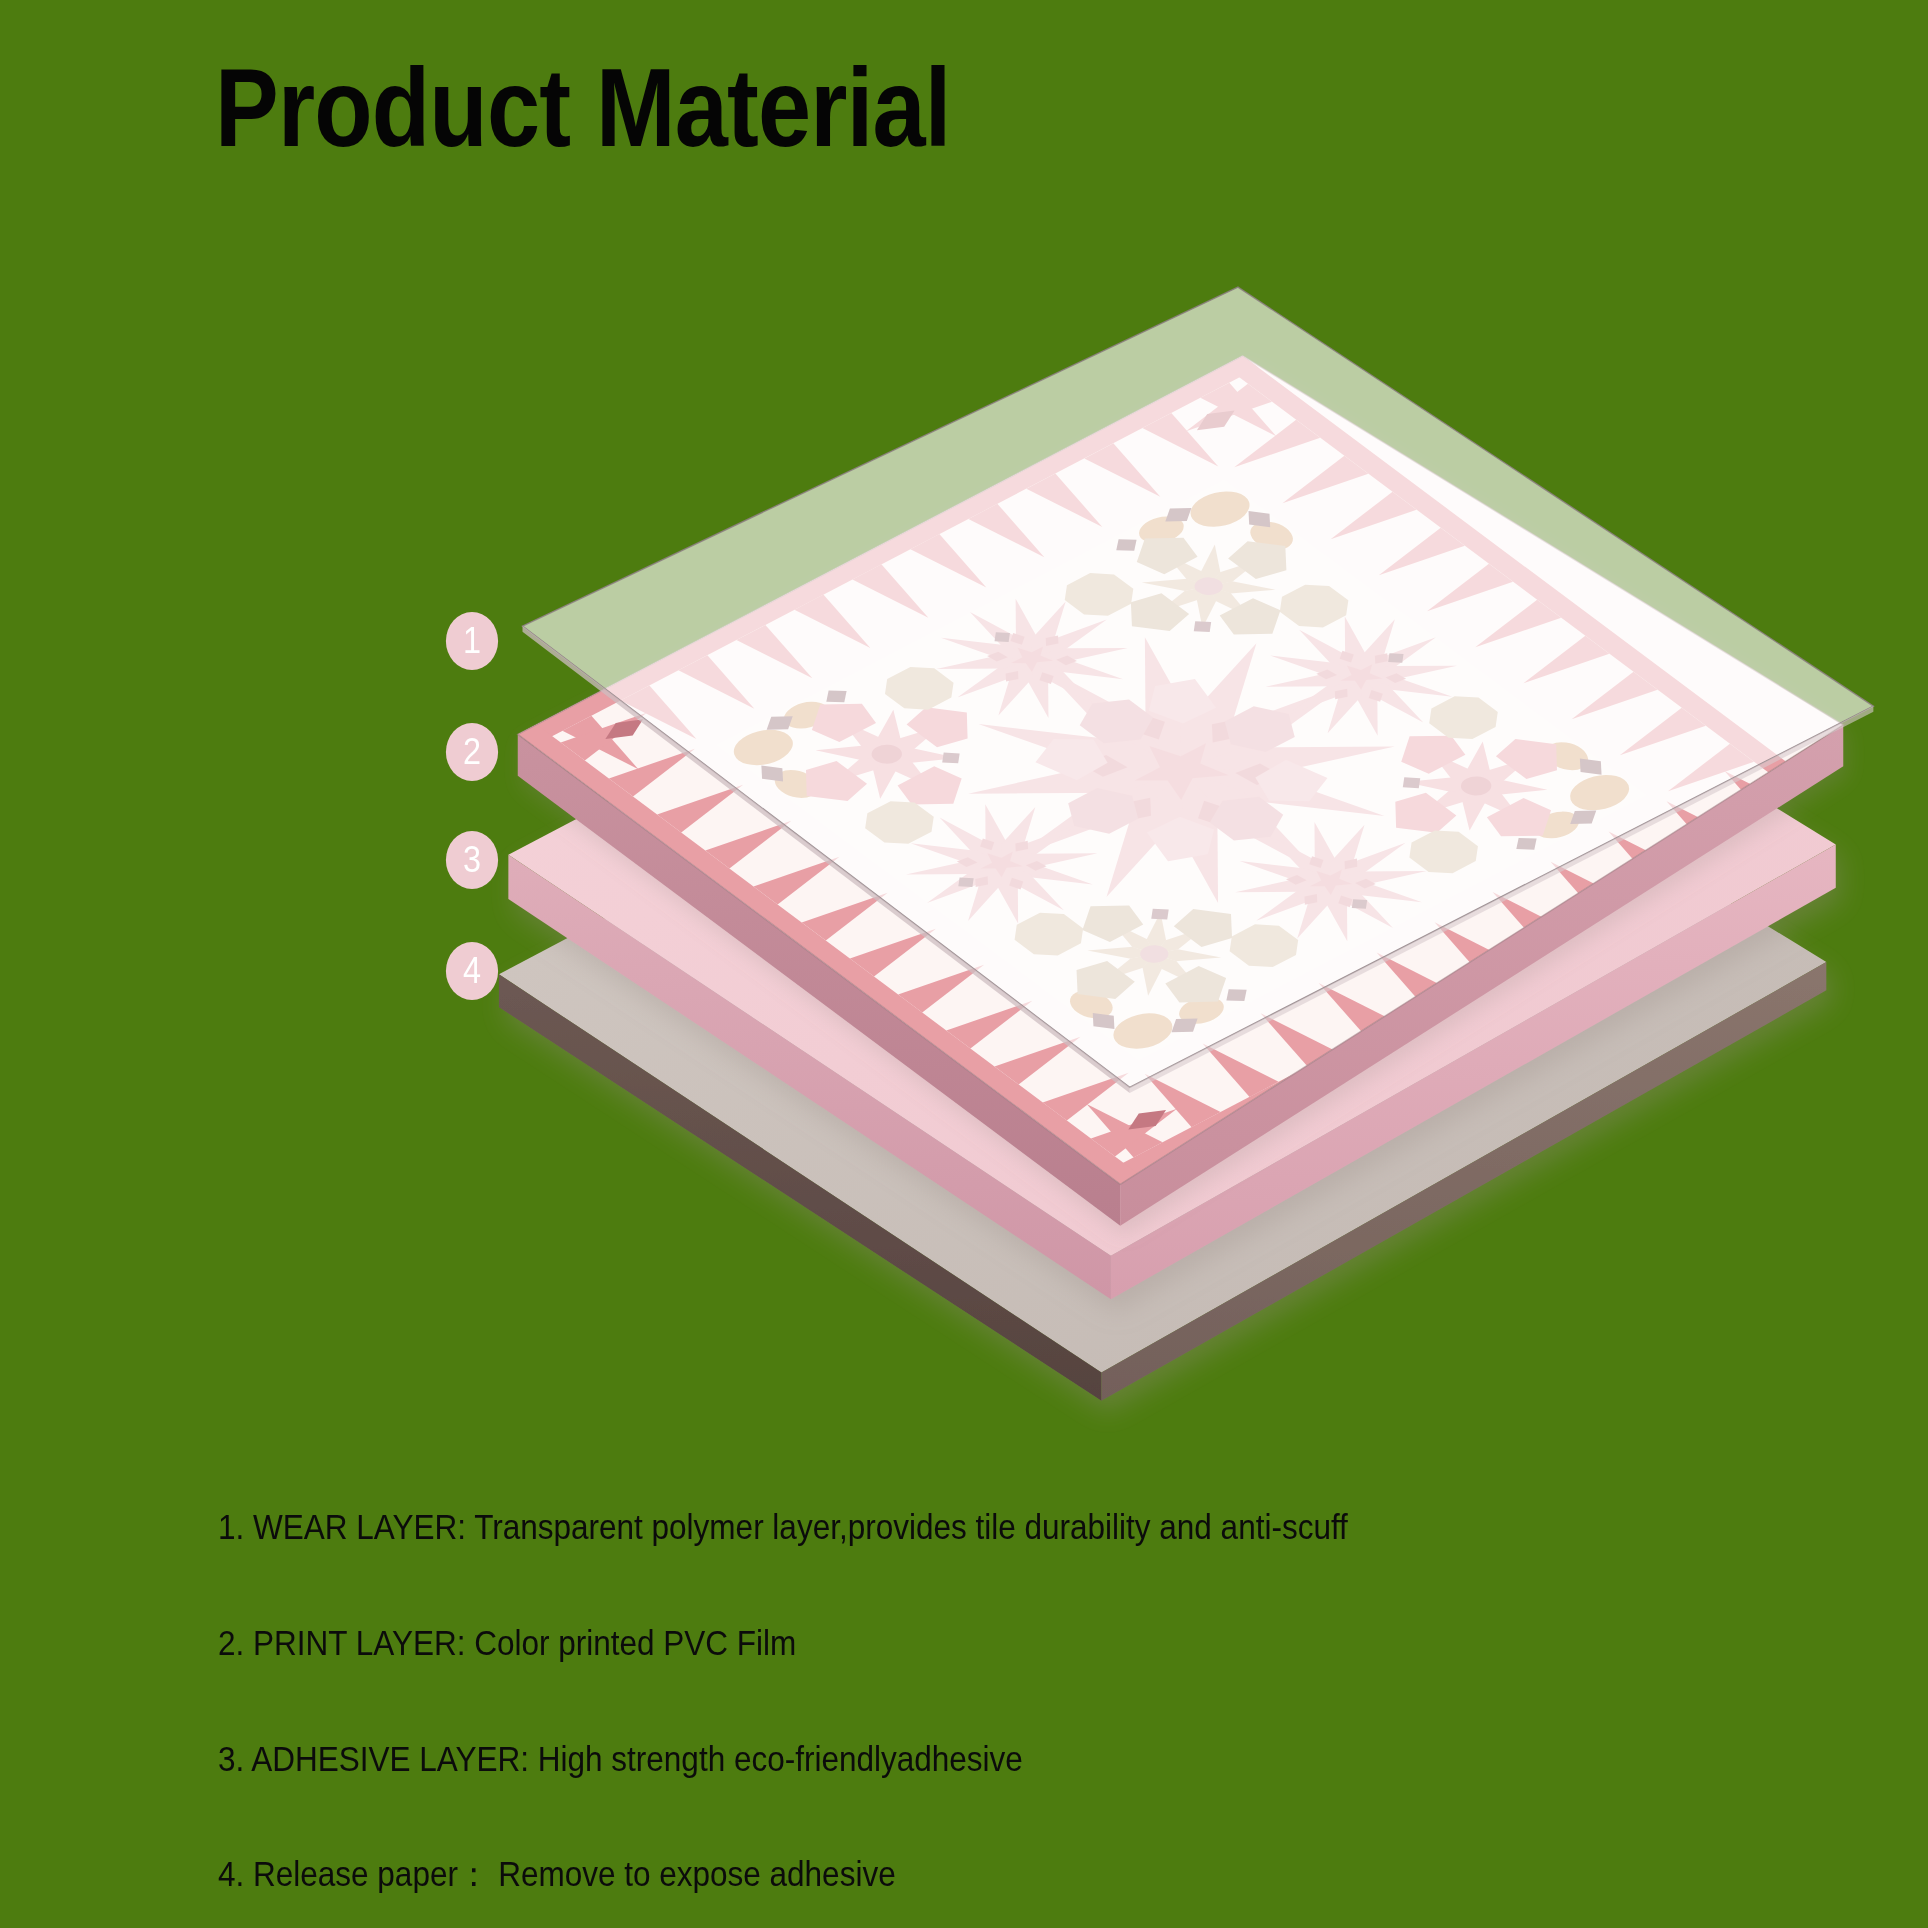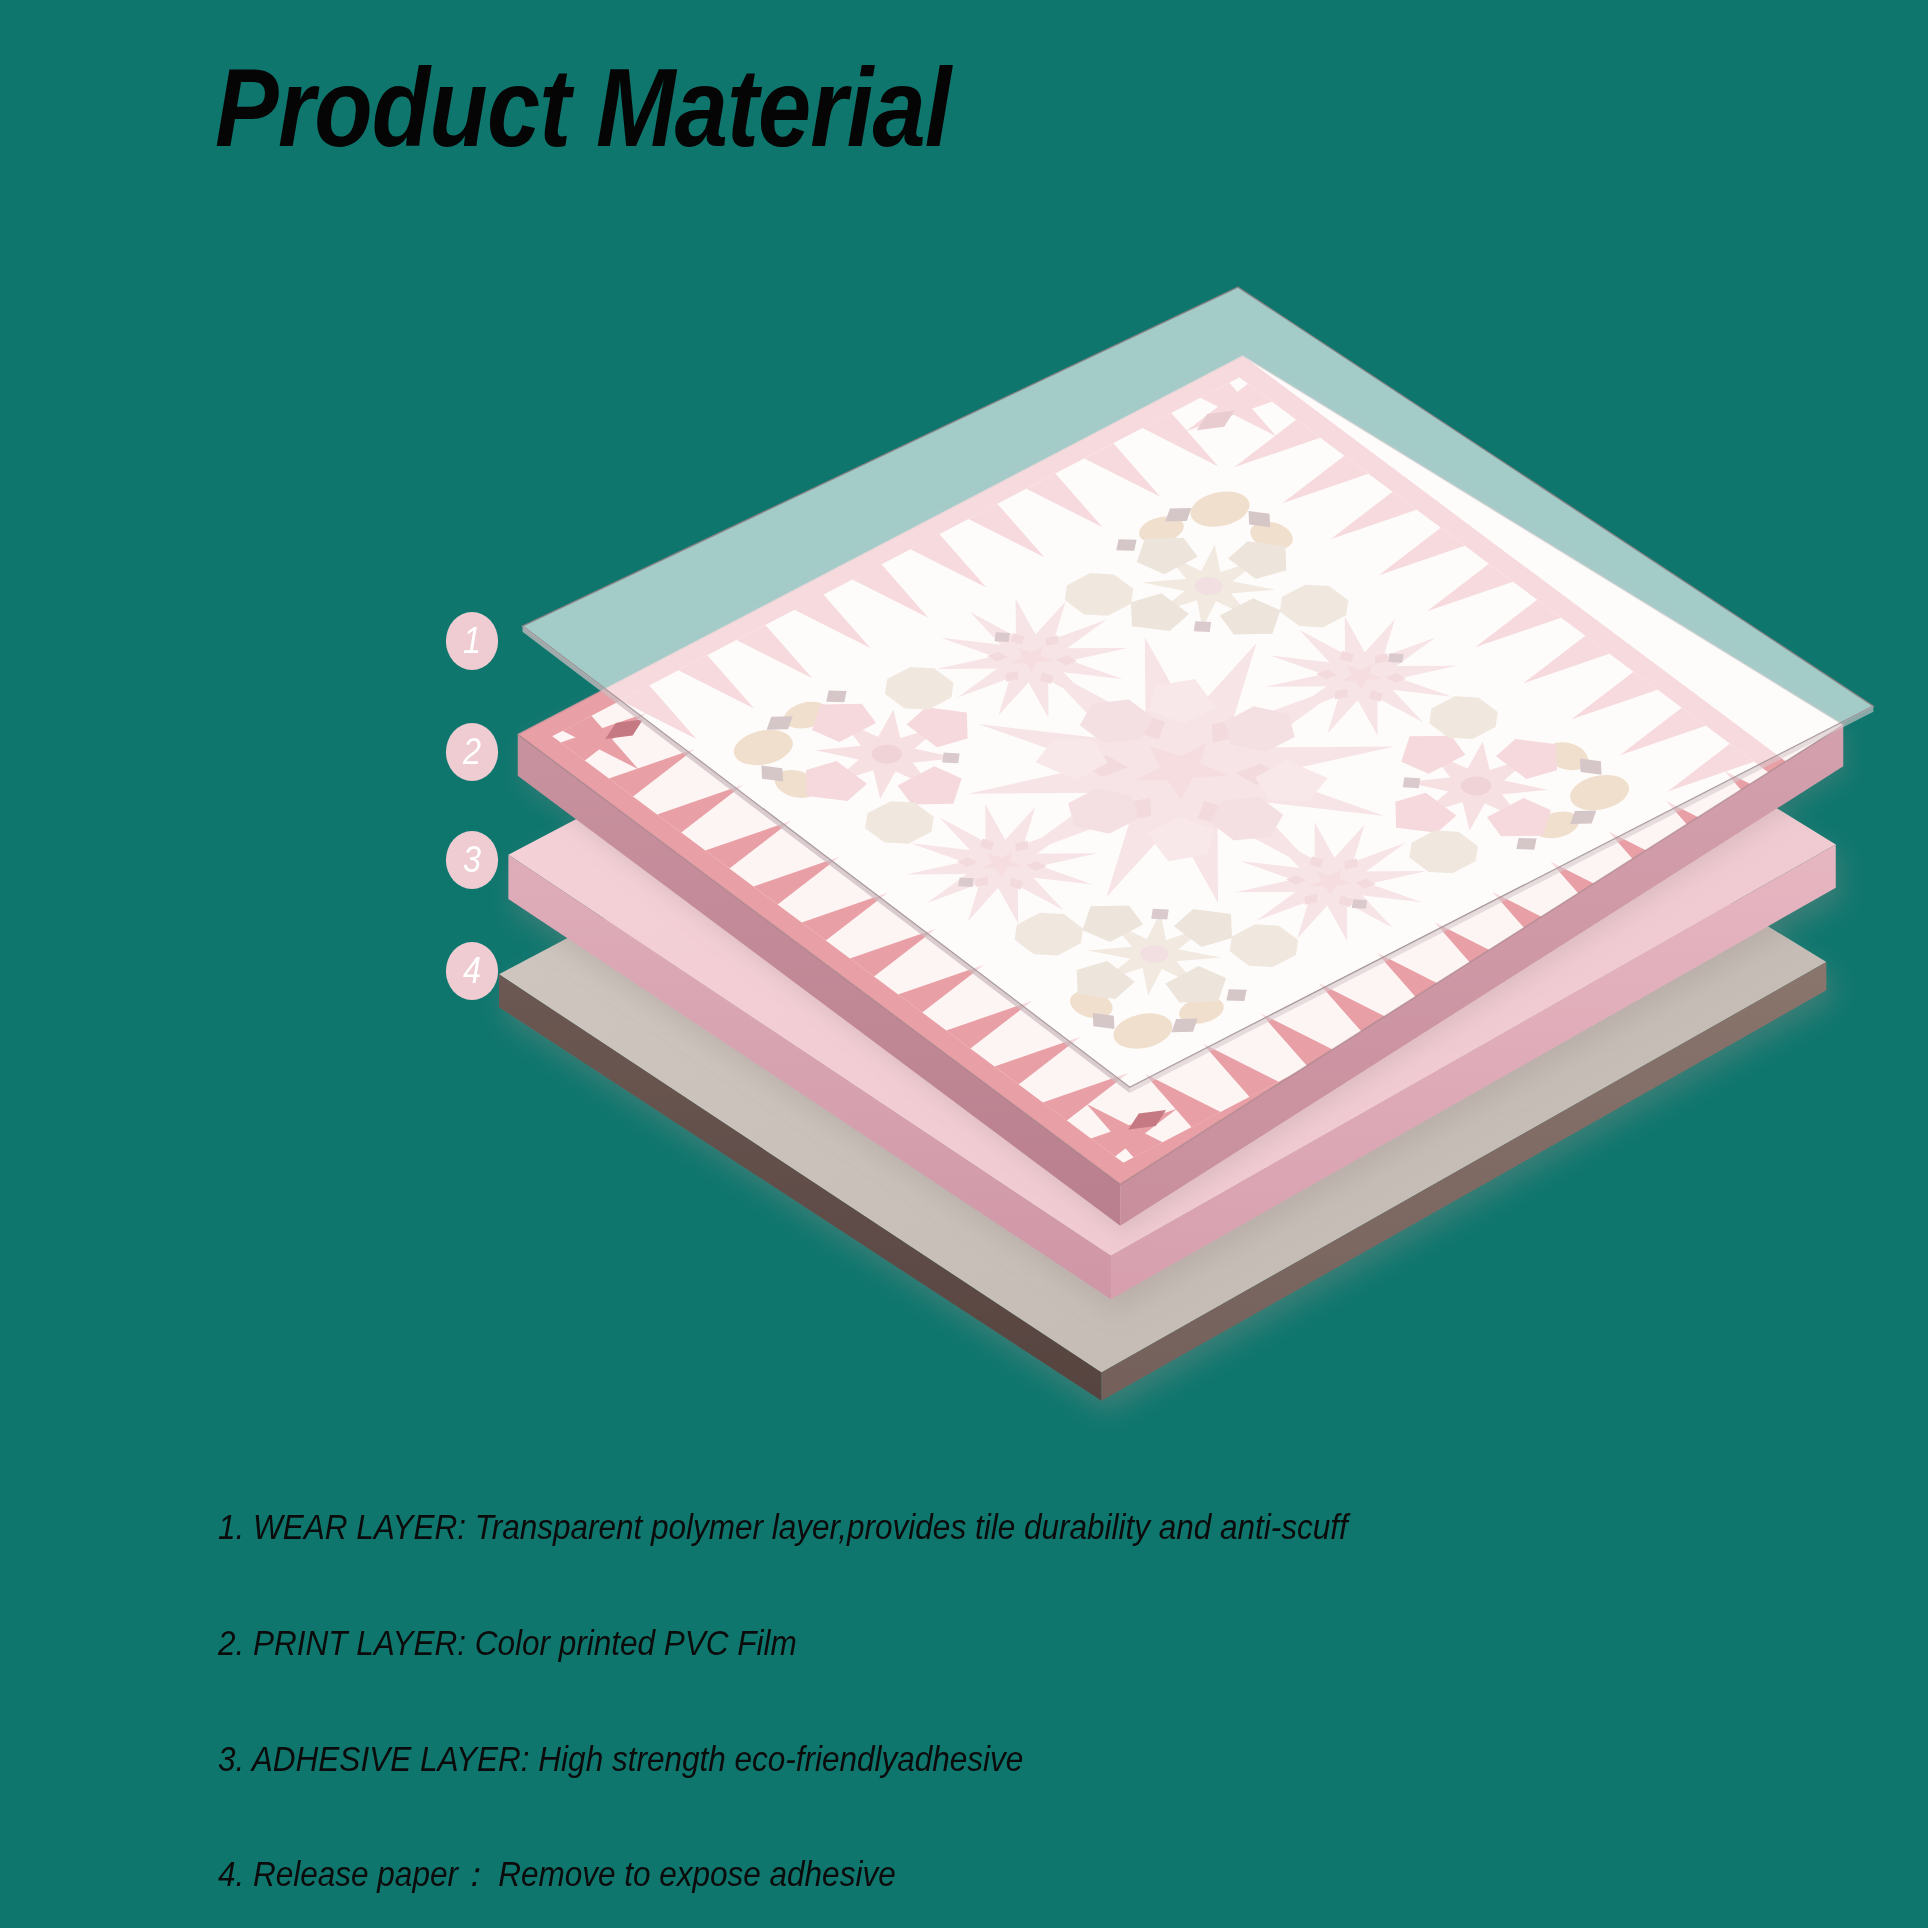--- a/index.html
+++ b/index.html
@@ -1,19 +1,19 @@
 <!DOCTYPE html>
 <html style="font-size:15px"><head>
 <meta charset="utf-8">
 <style>
   html,body{margin:0;padding:0;background:#ffffff;}
   body{width:1928px;height:1928px;overflow:hidden;
        font-family:"Liberation Sans","DejaVu Sans",sans-serif;}
 
-  #page{position:relative;width:1928px;height:1928px;background:#0f766e;font-style:italic;}
+  #page{position:relative;width:1928px;height:1928px;background:#4d7c0f;}
 
   
   #title{
     position:absolute;left:215px;top:49px;
     font-size:111px;font-weight:700;color:#050505;
     letter-spacing:-0.9px;line-height:1.08;
     transform:scaleX(.86);transform-origin:left top;
     white-space:nowrap;
   }
 

